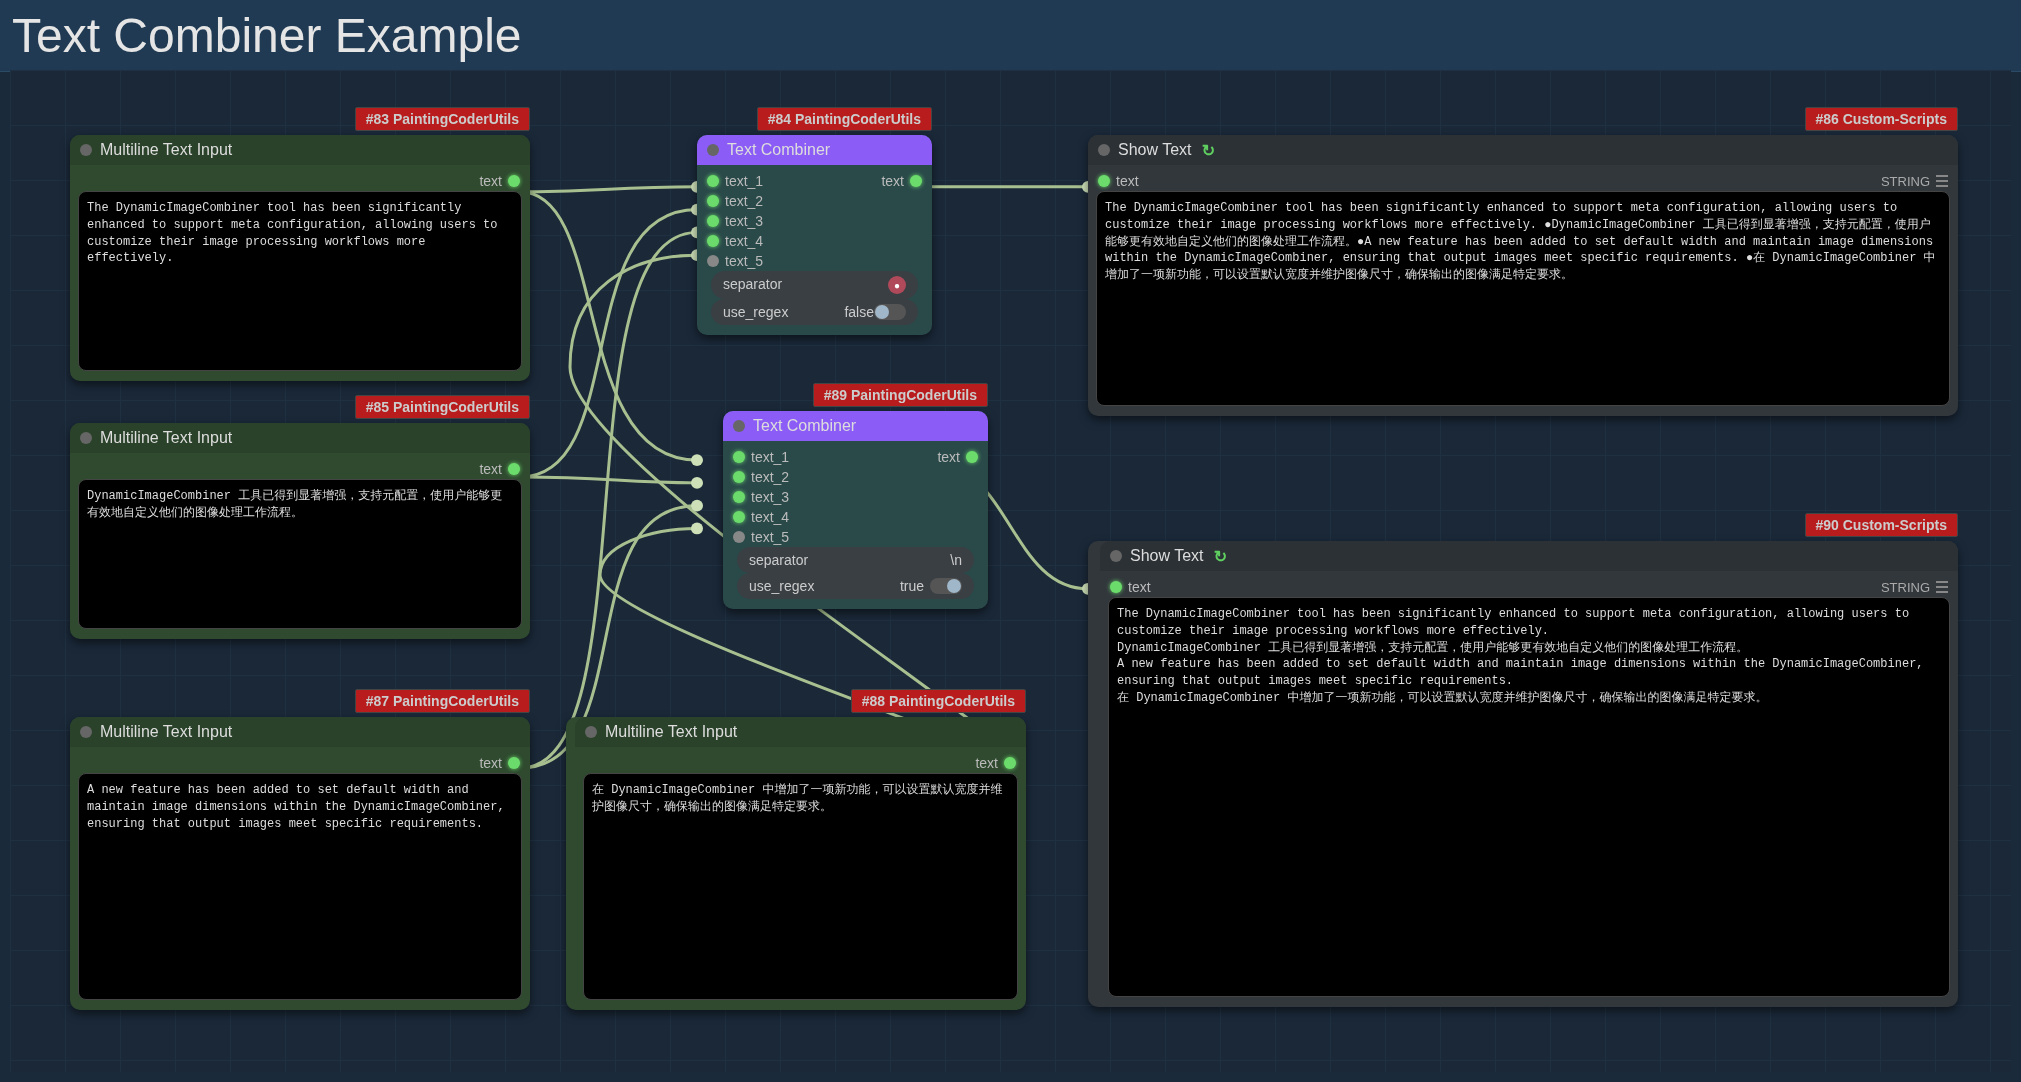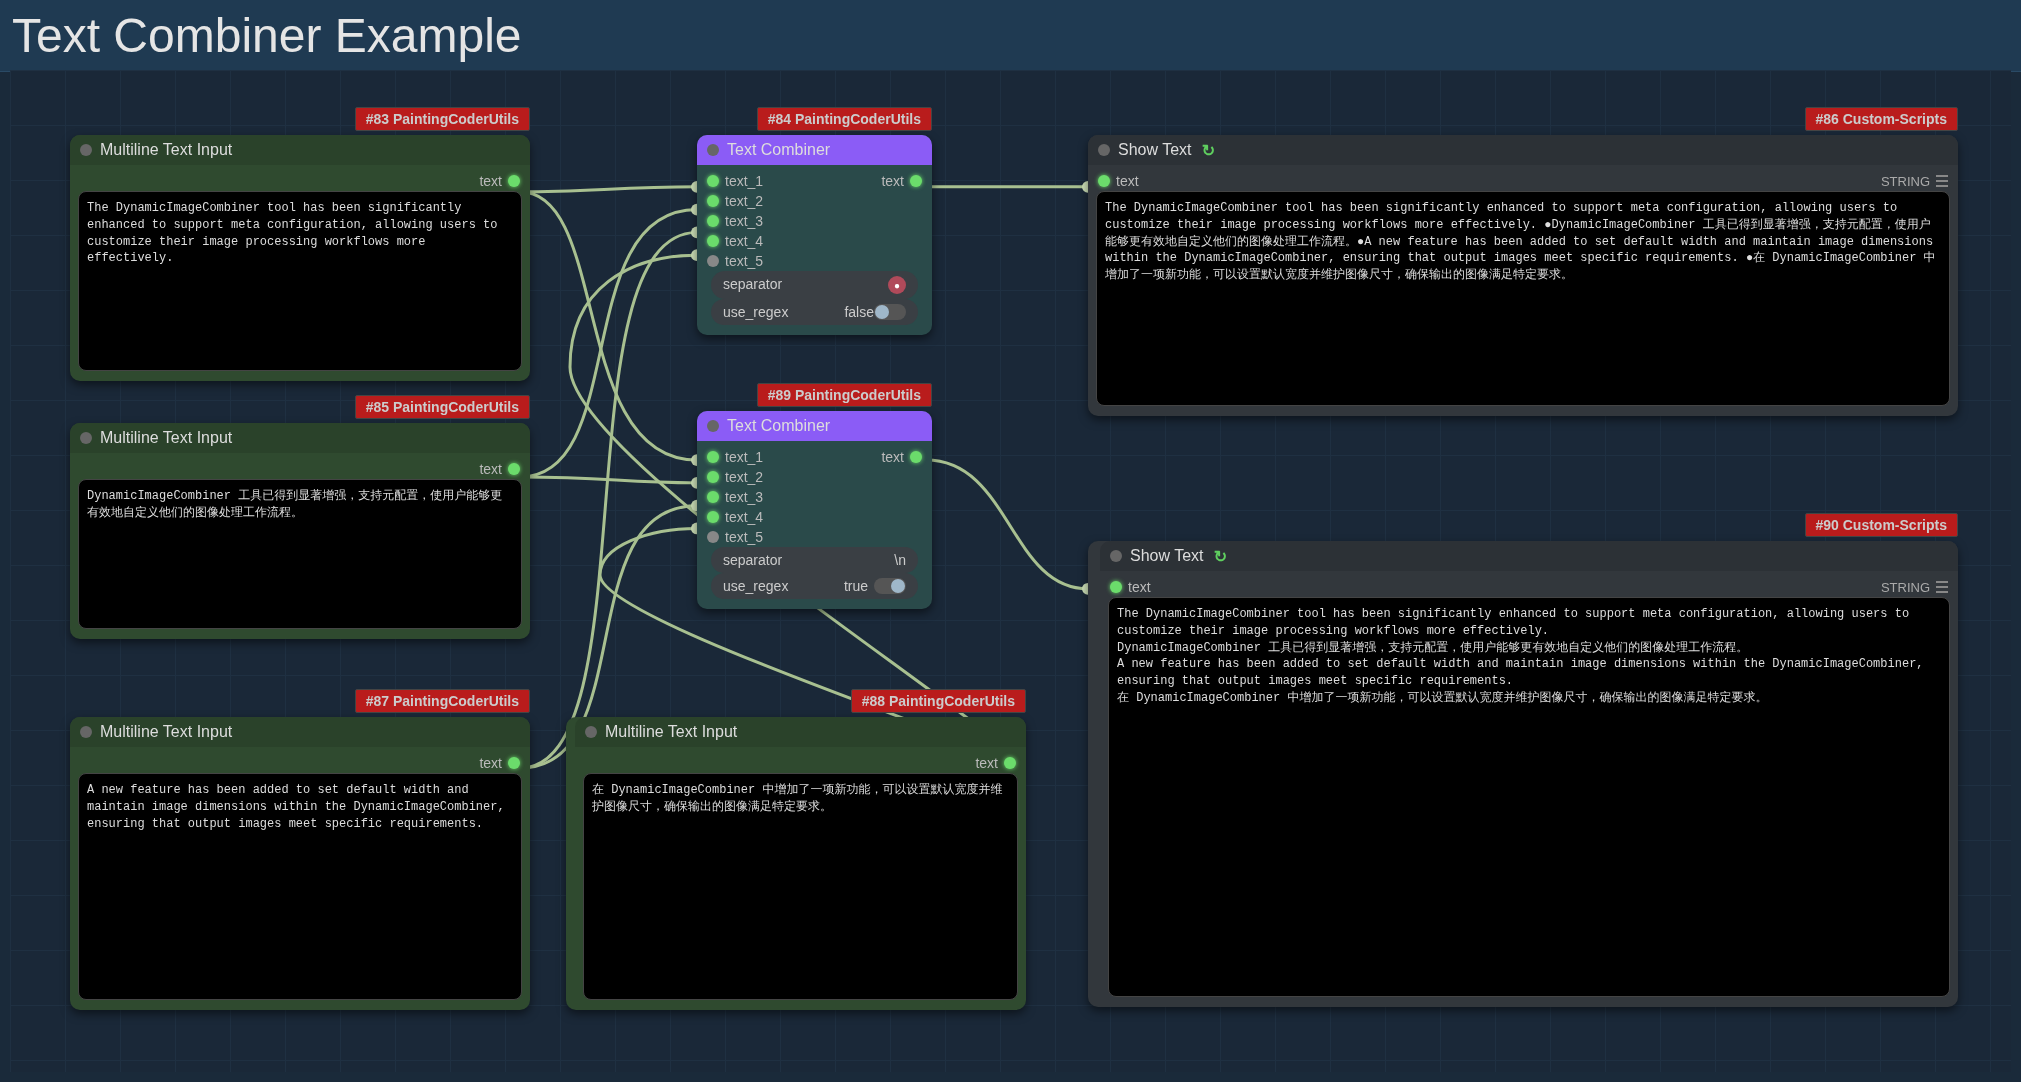--- a/index.html
+++ b/index.html
@@ -343,21 +343,21 @@
       <span style="display:flex;align-items:center;">
         <span>false</span>
         <span class="toggle off">
               <span class="knob"></span>
             </span>
       </span>
     </div>
   </div>
 </div>
 
-<div class="node teal" style="left:687px; top:341px; width:235px;">
+<div class="node teal" style="left:713px; top:341px; width:265px;">
   <div class="node-badge">#89 PaintingCoderUtils</div>
   <div class="node-header">
     <span class="collapse-dot"></span>
     <span>Text Combiner</span>
   </div>
   <div class="node-body">
     <div class="slot-row">
       <span class="slot-left">
             <span class="port green"></span>
             <span>text_1</span>

